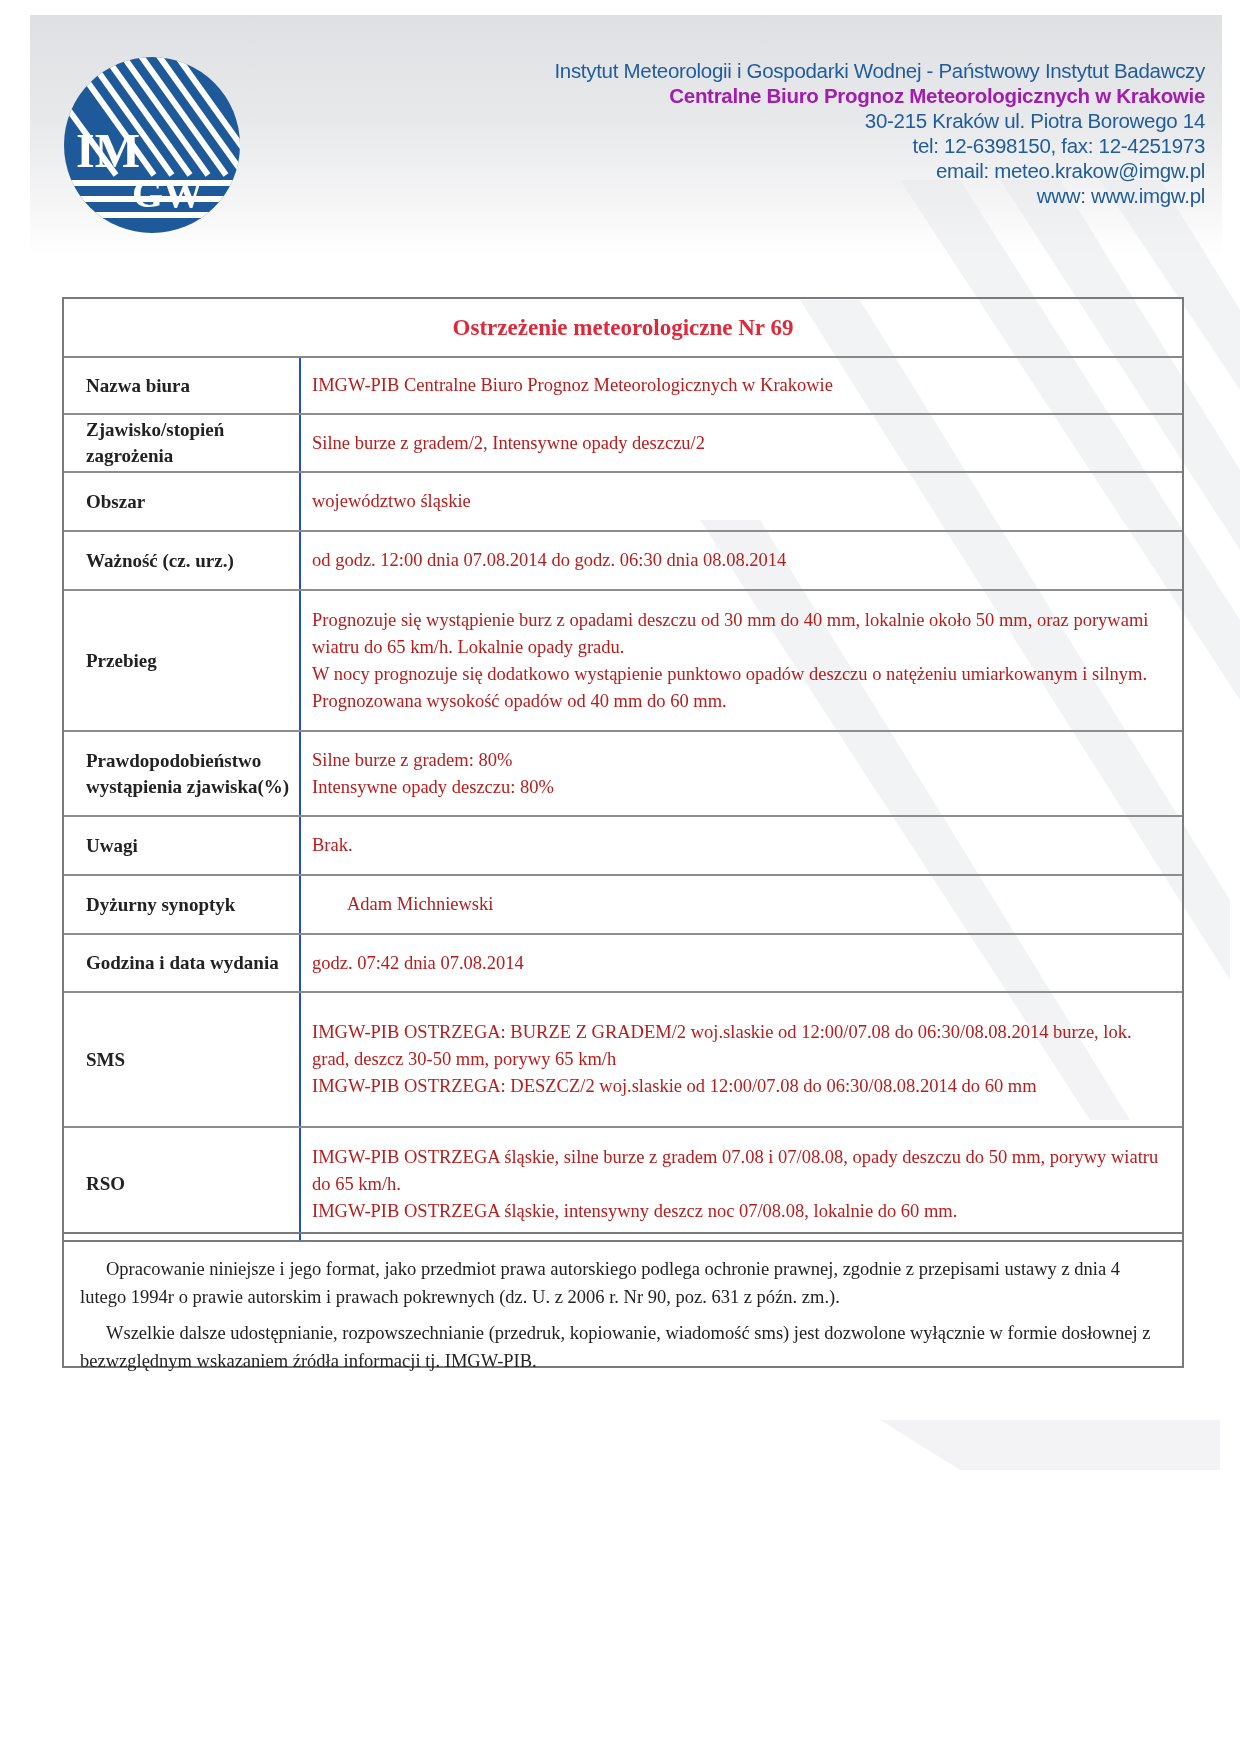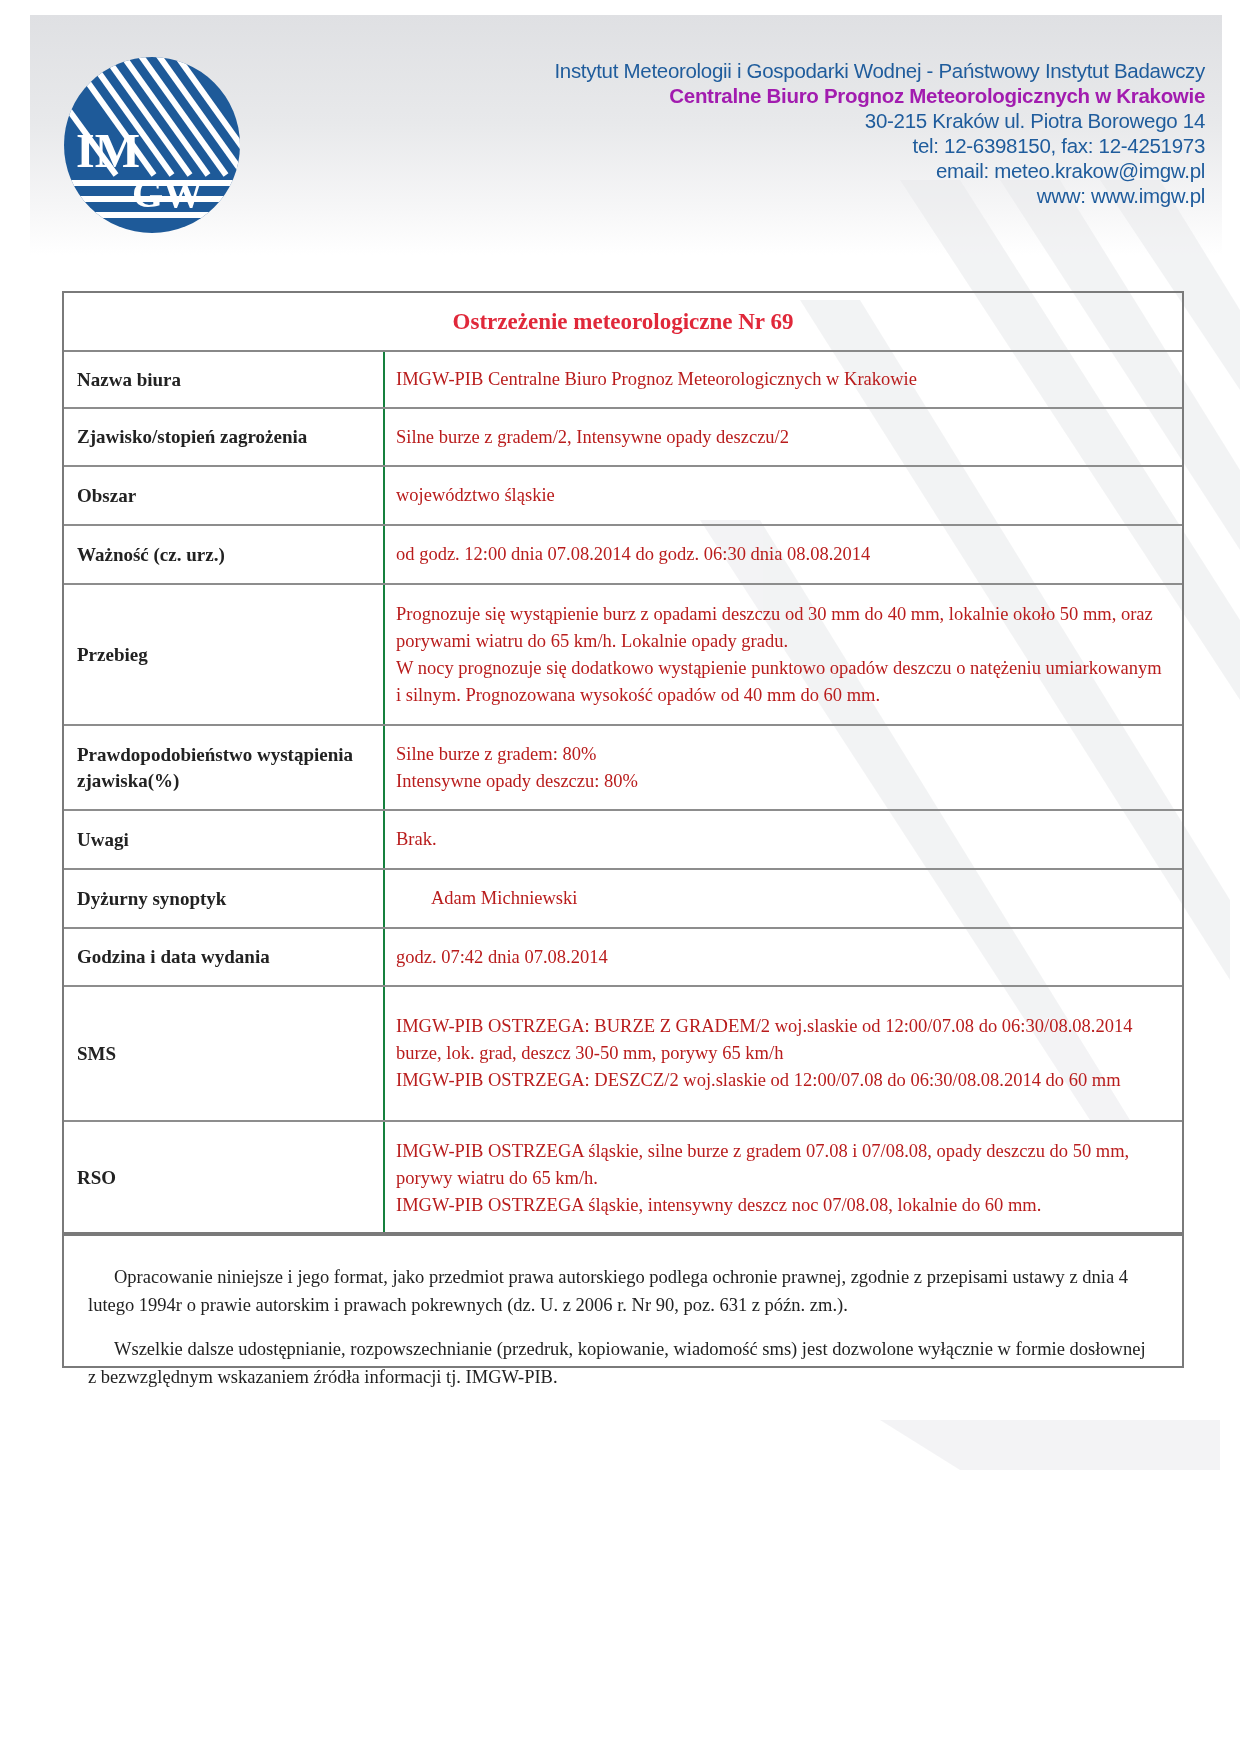--- a/index.html
+++ b/index.html
@@ -22,49 +22,49 @@
     position: absolute; left: 62px; top: 55px; width: 180px; height: 180px;
   }
   .letterhead-text {
     position: absolute; right: 35px; top: 58px; text-align: right;
     font-family: "Liberation Sans", sans-serif; color: #1f5c9c;
     font-size: 20.5px; line-height: 25px; letter-spacing: -0.3px;
   }
   .letterhead-text .bold { font-weight: bold; color: #a21caf; }
 
   .doc-table {
-    position: absolute; left: 62px; top: 291px; width: 1122px;
+    position: absolute; left: 62px; top: 297px; width: 1122px;
     border: 2px solid #7a7a7a; box-sizing: border-box;
   }
   .title-row {
     height: 57px; border-bottom: 2px solid #888;
     display: flex; align-items: center; justify-content: center;
   }
   .title-row span {
     color: #e0283a; font-weight: bold; font-size: 23px;
   }
   .row { display: flex; border-bottom: 2px solid #8d8d8d; box-sizing: border-box; }
   .row:last-child { border-bottom: none; }
   .label {
-    width: 321px; box-sizing: border-box; border-right: 2px solid #15803d;
-    padding: 0 0 0 13px; display: flex; align-items: center;
+    width: 237px; box-sizing: border-box; border-right: 2px solid #1d4ed8;
+    padding: 0 0 0 22px; display: flex; align-items: center;
     font-weight: bold; font-size: 19px; line-height: 26px; color: #222;
   }
   .value {
     flex: 1; padding: 0 20px 0 11px; display: flex; flex-direction: column; justify-content: center;
     font-size: 18.5px; line-height: 27px; color: #b91c1c;
   }
   .value div { white-space: pre-wrap; }
 
   .footer-box {
     position: absolute; left: 62px; top: 1232px; width: 1122px; height: 136px;
     border: 2px solid #7a7a7a; box-sizing: border-box;
     padding: 13px 10px 0 8px; font-size: 18.5px; line-height: 28px; color: #222;
   }
-  .footer-box p { margin: 16px; text-indent: 26px; }
+  .footer-box p { margin: 8px; text-indent: 26px; }
 </style>
 </head>
 <body>
 
 <div class="letterhead-band"></div>
 
 <svg class="watermark" viewBox="0 0 1240 1754">
   <g fill="#e9eaec" opacity="0.55">
     <polygon points="900,180 960,180 1240,620 1240,700"></polygon>
     <polygon points="1000,180 1060,180 1240,470 1240,550"></polygon>

